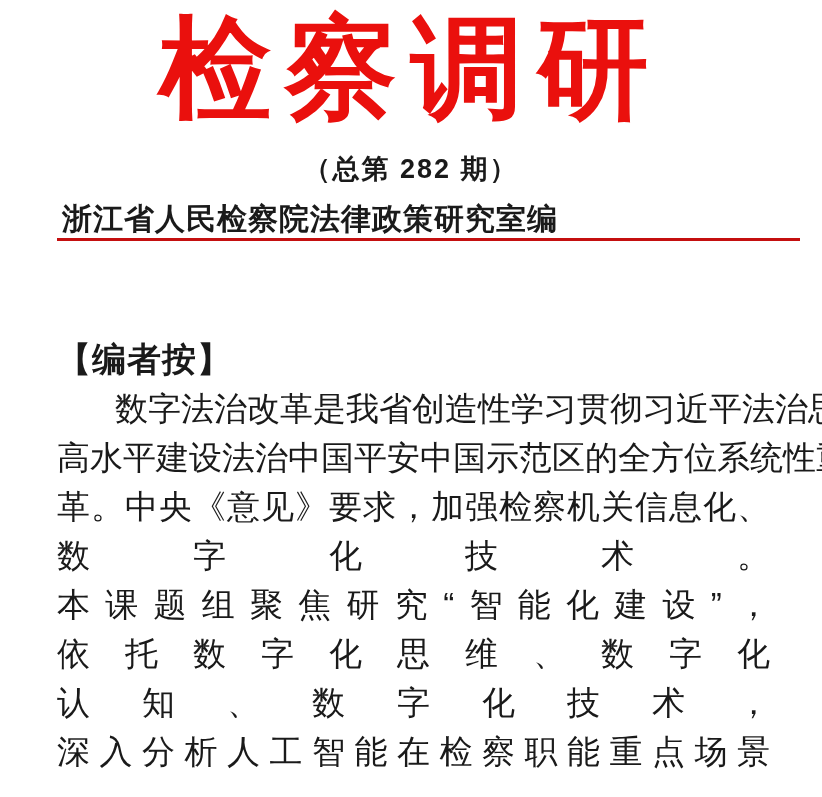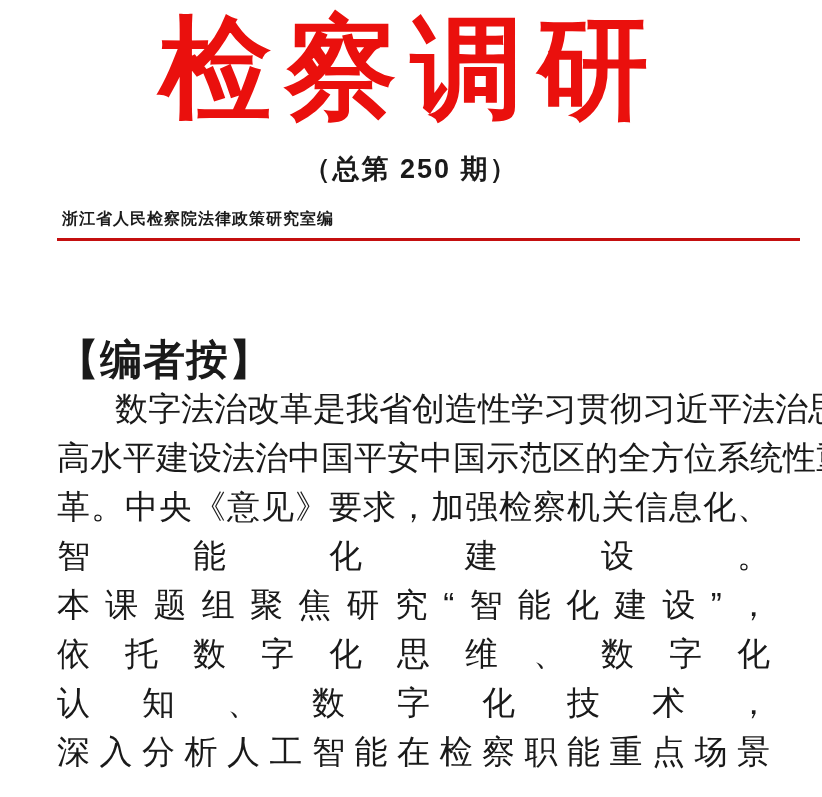--- a/index.html
+++ b/index.html
@@ -35,35 +35,35 @@
     line-height: 32px;
     letter-spacing: 2px;
   }
   .issue-line.first { margin-top: 50px; }
   .issue-line.second { margin-top: 15px; }
   .pub-row {
     margin: 20px 27px 0 62px;
     display: flex;
     justify-content: space-between;
     align-items: flex-start;
-    font-size: 16px;
+    font-size: 30px;
     font-weight: 700;
     line-height: 28px;
     letter-spacing: 1px;
     gap: 32px;
   }
   .rule {
     margin: 5px 22px 0 57px;
     height: 3px;
   }
   .note {
     margin: 94px 52px 0 57px;
   }
   .note-heading {
-    font-size: 42px;
+    font-size: 34px;
     font-weight: 600;
     line-height: 49px;
     letter-spacing: 1px;
   }
   .body-line {
     font-size: 33px;
     line-height: 49px;
     word-break: keep-all;
     white-space: nowrap;
   }
@@ -78,32 +78,32 @@
   }
 </style>
 </head>
 <body>
 
 <div class="page">
 
   <h1 class="masthead" style="color: rgb(234, 16, 13);">检察调研</h1>
 
 
-  <div class="issue-line second">（总第 250 期）</div>
+  <div class="issue-line second">（总第 282 期）</div>
 
   <div class="pub-row">
     <span>浙江省人民检察院法律政策研究室编</span>
   </div>
 
   <div class="rule" style="background-color: rgb(196, 15, 15);"></div>
 
   <div class="note">
     <div class="note-heading">【编者按】</div>
 
     <div class="body-line j indent">数字法治改革是我省创造性学习贯彻习近平法治思想、</div>
     <div class="body-line j">高水平建设法治中国平安中国示范区的全方位系统性重大变</div>
-    <div class="body-line j">革。中央《意见》要求，加强检察机关信息化、智能化建设。</div>
+    <div class="body-line j">革。中央《意见》要求，加强检察机关信息化、数字化技术。</div>
     <div class="body-line j">本课题组聚焦研究“智能化建设”，依托数字化思维、数字化</div>
     <div class="body-line j">认知、数字化技术，深入分析人工智能在检察职能重点场景</div>
 
   </div>
 
 </div>
 
 </body></html>

